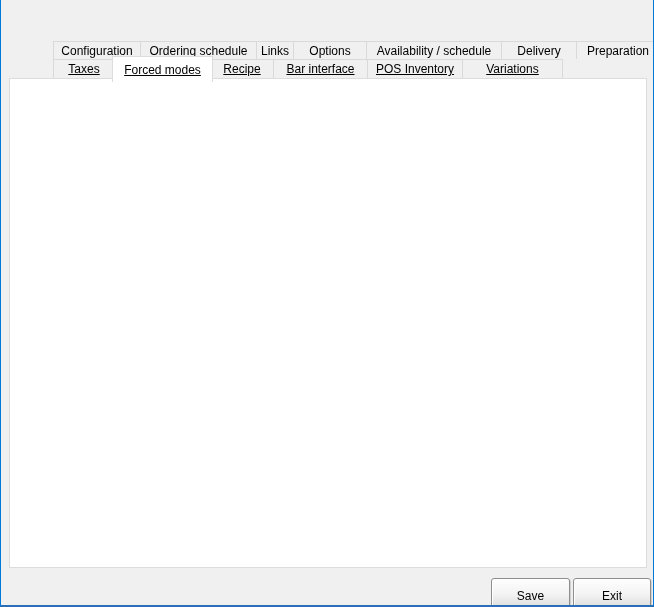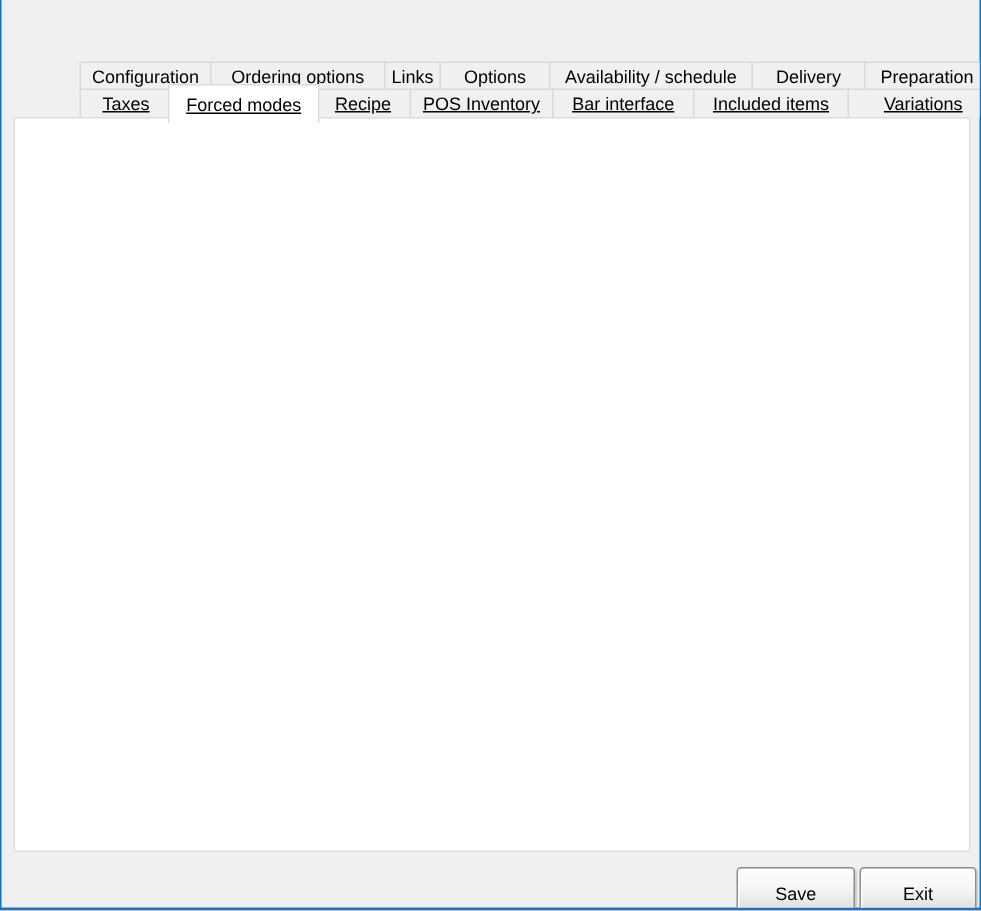--- a/index.html
+++ b/index.html
@@ -83,35 +83,34 @@
   svg{display:block;}
 </style>
 </head>
 <body>
 
 <div class="window">
 
 
   <div class="tabs-row tabs-row1">
     <div class="tab" style="width:88px">Configuration</div>
-    <div class="tab" style="width:117px">Ordering options</div>
+    <div class="tab" style="width:117px">Ordering schedule</div>
     <div class="tab" style="width:38px">Links</div>
     <div class="tab" style="width:74px">Options</div>
     <div class="tab" style="width:136px">Availability / schedule</div>
     <div class="tab" style="width:76px">Delivery</div>
     <div class="tab" style="width:84px">Preparation</div>
   </div>
 
   <div class="tabs-row tabs-row2">
     <div class="tab" style="width:62px">Taxes</div>
     <div class="tab active" style="width:101px">Forced modes</div>
     <div class="tab" style="width:64px">Recipe</div>
+    <div class="tab" style="width:95px">Bar interface</div>
     <div class="tab" style="width:96px">POS Inventory</div>
-    <div class="tab" style="width:95px">Bar interface</div>
-    <div class="tab" style="width:104px">Included items</div>
     <div class="tab" style="width:101px">Variations</div>
   </div>
 
   <div class="pane"></div>
 
   <span class="col-label" style="left:32px;top:110px">Mode</span>
   <span class="col-label" style="left:238px;top:110px">Start</span>
   <span class="col-label" style="left:427px;top:108px">End</span>
 
   <div class="combo" style="left:28px;top:131px;width:188px">

